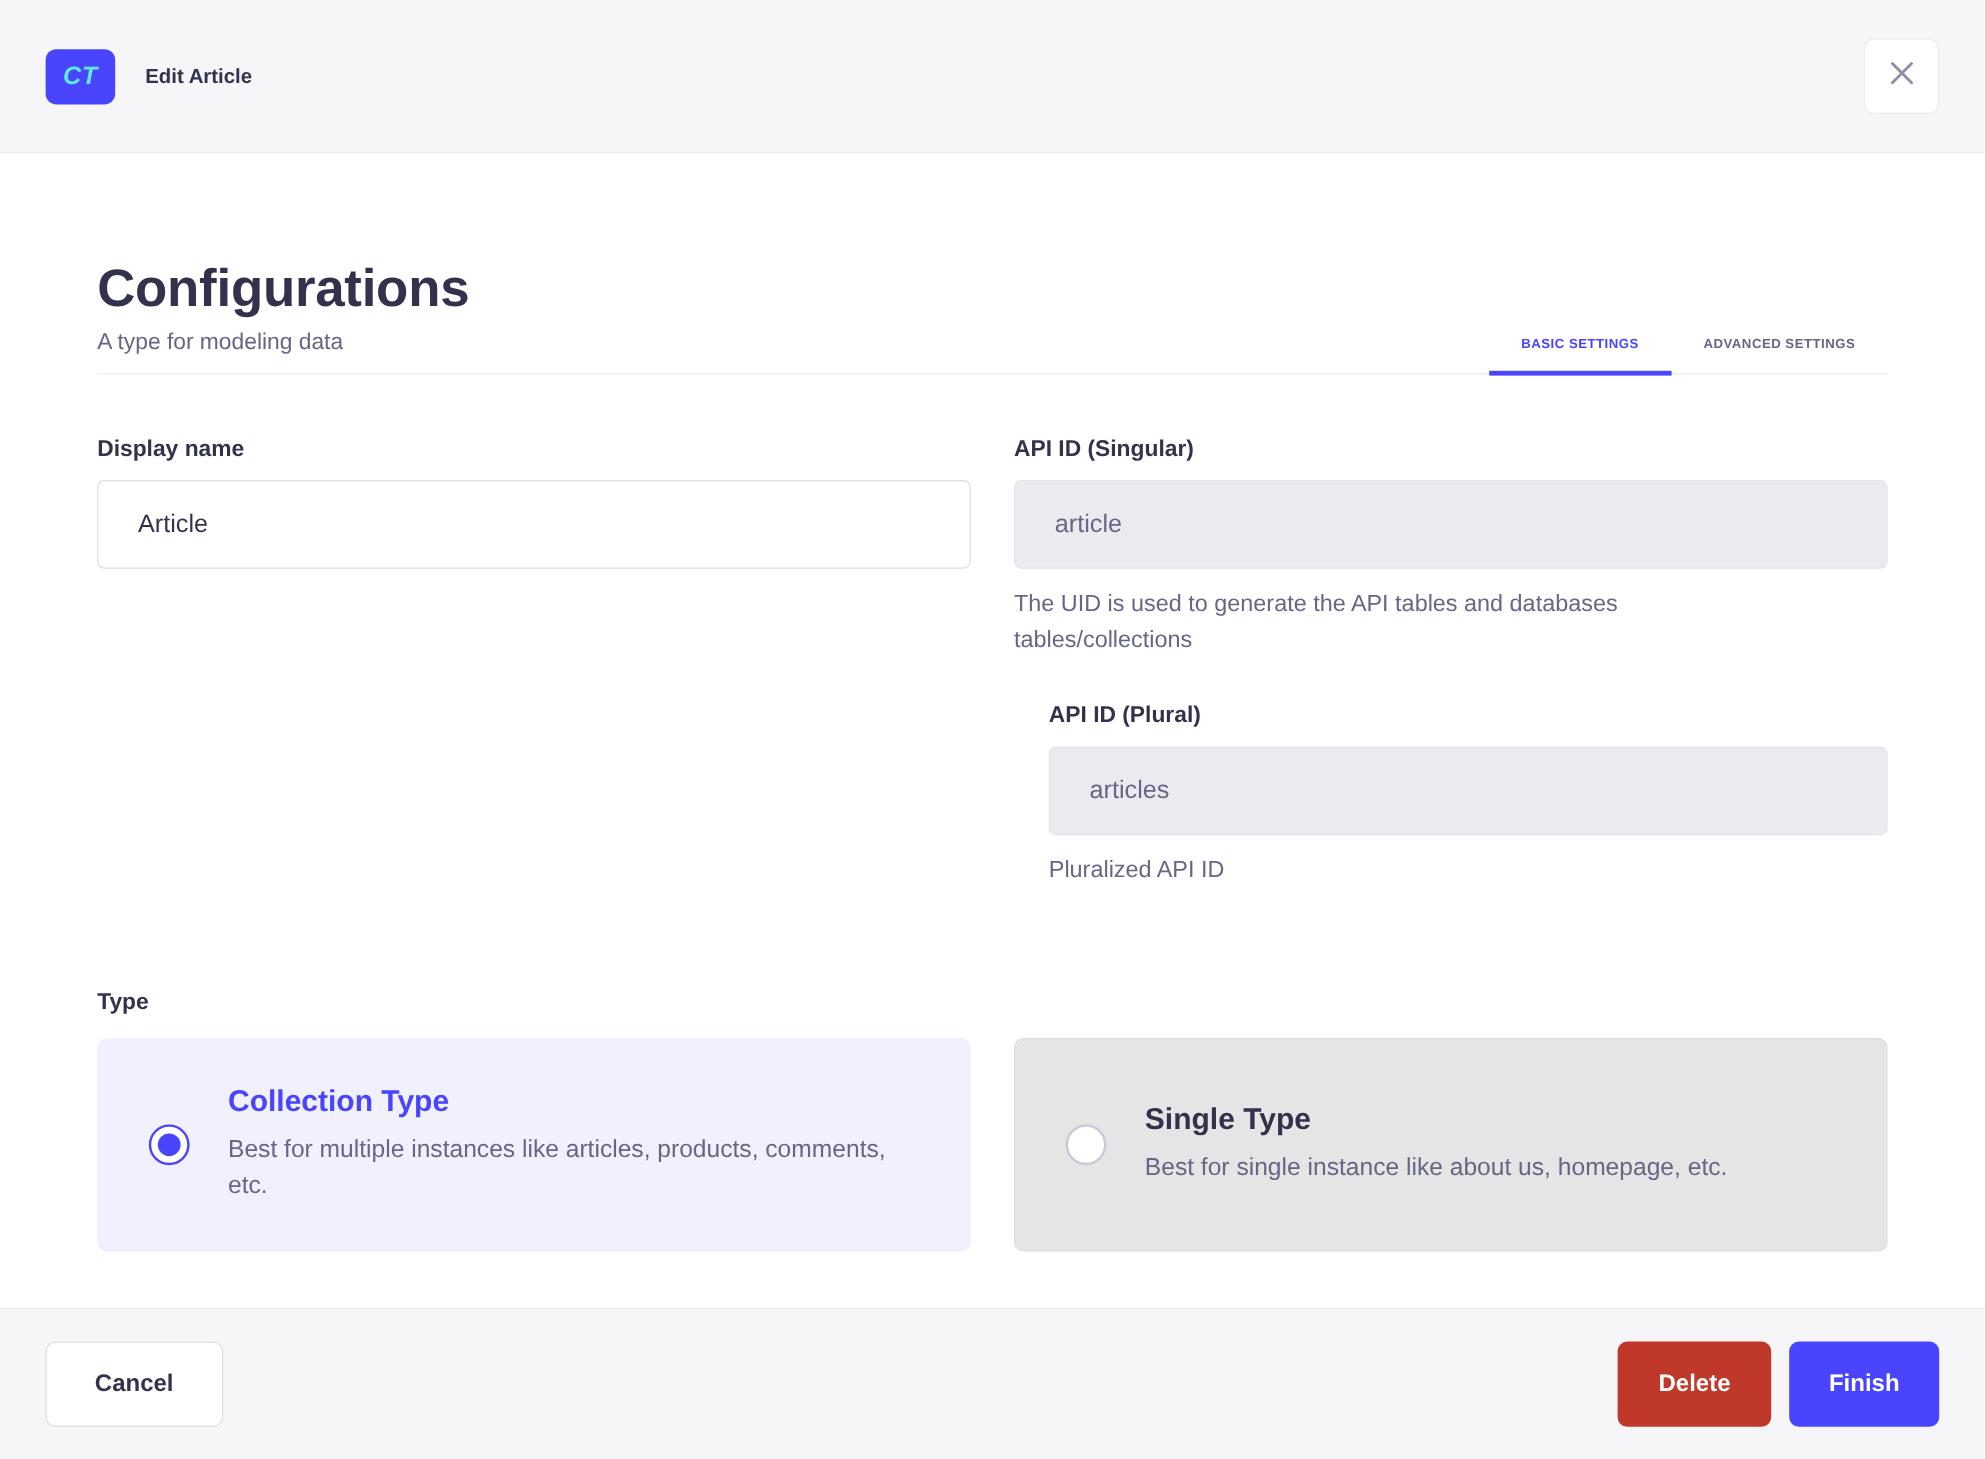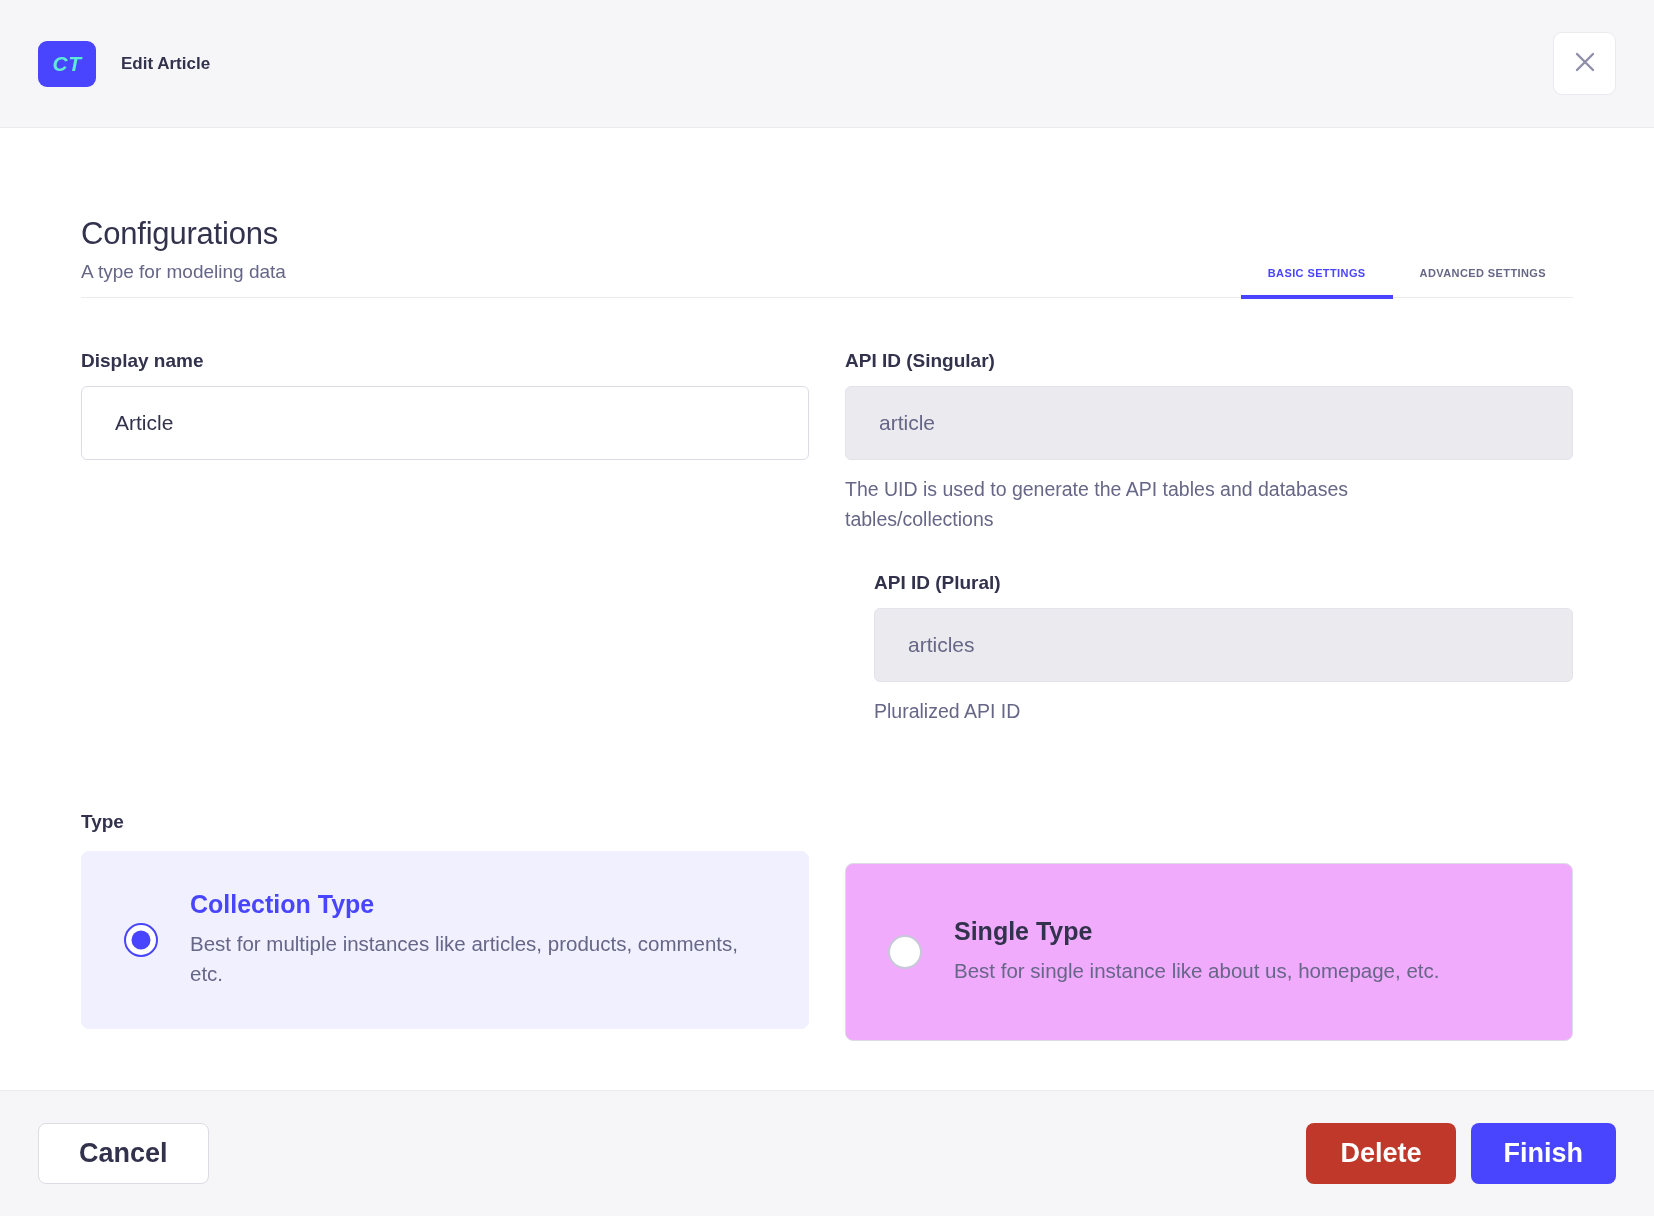--- a/index.html
+++ b/index.html
@@ -37,21 +37,21 @@
 
   
   .modal-body { flex: 1 1 auto; background: #ffffff; padding: 0 81px; }
 
   .section-head {
     margin-top: 88px;
     display: flex; justify-content: space-between; align-items: flex-end;
     border-bottom: 1px solid #eaeaef;
   }
   .section-titles { padding-bottom: 14px; }
-  .section-title { font-size: 31px; font-weight: 400; color: #32324d; letter-spacing: -0.2px; }
+  .section-title { font-size: 44px; font-weight: 700; color: #32324d; letter-spacing: -0.2px; }
   .section-subtitle { margin-top: 9px; font-size: 19px; color: #666687; }
 
   .tabs { display: flex; }
   .tab {
     padding: 14px 27px 16px 27px;
     font-size: 11px; font-weight: 700; letter-spacing: 0.4px;
     color: #666687; cursor: pointer;
     border-bottom: 4px solid transparent;
     margin-bottom: -2px;
   }
@@ -83,21 +83,21 @@
   .type-grid {
     margin-top: 18px;
     display: grid; grid-template-columns: 1fr 1fr; column-gap: 36px;
   }
   .type-card {
     height: 178px; border-radius: 8px;
     display: flex; align-items: center;
     padding: 0 42px; cursor: pointer;
   }
   .type-card.selected { background: #f0f0ff; border: 1px solid #f0f0ff; }
-  .type-card.unselected { background: #f0abfc; border: 1px solid #dcdce4; margin-top: 12px; }
+  .type-card.unselected { background: #e5e5e5; border: 1px solid #dcdce4; }
 
   .radio {
     flex: 0 0 34px; width: 34px; height: 34px; border-radius: 50%;
     background: #ffffff; position: relative; margin-right: 32px;
   }
   .radio.checked { border: 2px solid #4945ff; }
   .radio.checked::after {
     content: ""; position: absolute; left: 50%; top: 50%;
     width: 19px; height: 19px; border-radius: 50%;
     background: #4945ff; transform: translate(-50%, -50%);
@@ -110,22 +110,22 @@
   .type-card-desc { font-size: 20.5px; line-height: 1.47; color: #666687; }
 
   
   .modal-footer {
     height: 126px; flex: 0 0 126px;
     background: #f6f6f9; border-top: 1px solid #eaeaef;
     display: flex; align-items: center;
     padding: 0 38px;
   }
   .btn {
-    height: 61px; border-radius: 8px;
-    font-size: 27px; font-weight: 700; font-family: "Liberation Sans", sans-serif;
+    height: 71px; border-radius: 8px;
+    font-size: 20px; font-weight: 700; font-family: "Liberation Sans", sans-serif;
     display: flex; align-items: center; justify-content: center;
     cursor: pointer; border: none;
   }
   .btn-cancel {
     background: #ffffff; border: 1px solid #dcdce4; color: #32324d;
     padding: 0 40px;
   }
   .footer-spacer { flex: 1 1 auto; }
   .btn-delete { background: #c0382a; color: #ffffff; padding: 0 34px; }
   .btn-finish { background: #4945ff; color: #ffffff; padding: 0 33px; margin-left: 15px; }

